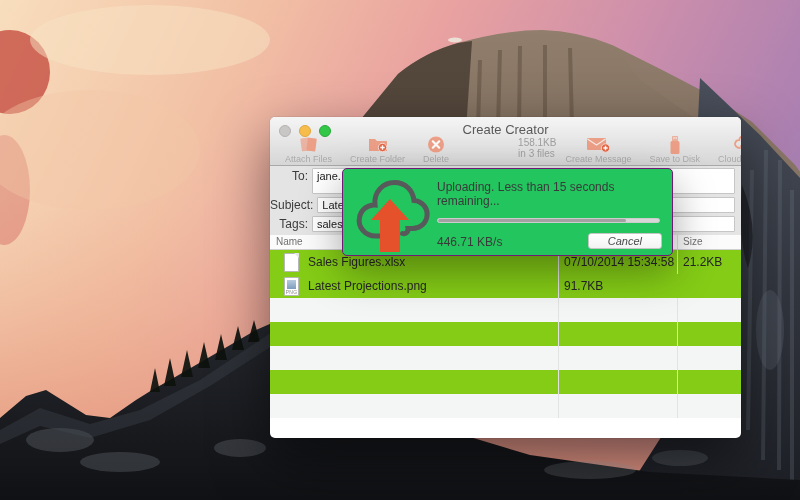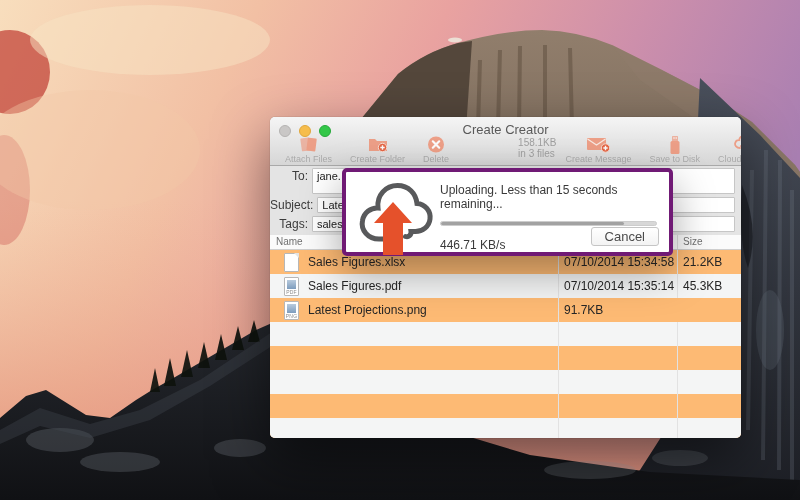--- a/index.html
+++ b/index.html
@@ -46,49 +46,49 @@
   #to-input { height:26px; resize:none; overflow:hidden; line-height:13px; }
   .f-small { height:16px; }
 
   
   #table-header { display:flex; height:15px; background:#fbfbfb;
     border-bottom:1px solid #cfcfcf; font-size:10px; color:#717171; }
   .col-name { flex:0 0 288px; padding-left:6px; }
   .col-date { flex:0 0 119px; padding-left:5px; border-left:1px solid #dedede; }
   .col-size { flex:1; padding-left:5px; border-left:1px solid #dedede; }
   #table-header > div { line-height:14px; }
-  #rows { background:#fdba74; }
+  #rows { background:#84cc16; }
   .t-row { display:flex; height:24px; align-items:center; font-size:12px; color:#262626; }
   .t-row.alt { background:#f4f5f5; }
   .t-row .col-name { display:flex; align-items:center; padding-left:14px; }
   .t-row .col-date, .t-row .col-size { align-self:stretch; display:flex;
     align-items:center; border-left:1px solid #e2e2e2; }
   .file-icon { position:relative; width:15px; height:19px; background:#fff;
     border:1px solid #b7b7b7; border-radius:1px; margin-right:9px; flex:0 0 15px; }
   .file-icon .fold { position:absolute; right:-1px; top:-1px; width:0; height:0;
     border-left:5px solid transparent; border-top:5px solid #e4e4e4; }
   .file-icon .thumb { position:absolute; left:2px; top:2px; right:2px; height:9px;
     background:linear-gradient(#b9cbdd,#7d9cbd); }
   .file-icon .badge { position:absolute; left:0; right:0; bottom:0; text-align:center;
     font-size:5px; line-height:6px; color:#8a8a8a; letter-spacing:.2px; }
 
   
   #dialog { position:absolute; left:342px; top:168px; width:331px; height:88px;
-    background:#ffffff; border:4px solid #701a75; border-radius:5px;
+    background:#22c55e; border:1px solid #701a75; border-radius:5px;
     box-shadow:0 16px 40px rgba(0,0,0,.35); z-index:10; }
   #dlg-cloud { position:absolute; left:10px; top:5px; }
   #dlg-body { position:absolute; left:94px; top:11px; right:12px; }
   #dlg-message { font-size:12px; color:#3a3a3a; }
   #dlg-progress { margin-top:10px; height:5px; border-radius:3px; background:#d7d7d7;
     border:1px solid #cccccc; overflow:hidden; }
   #dlg-progress-fill { height:100%; background:#a2a2a2; border-radius:3px; }
   #dlg-speed { margin-top:12px; font-size:12px; color:#3a3a3a; }
-  #dlg-cancel { position:absolute; right:10px; bottom:6px; font-size:13px; color:#4a4a4a;
+  #dlg-cancel { position:absolute; right:10px; bottom:6px; font-size:11px; color:#4a4a4a;
     background:linear-gradient(#ffffff,#f3f3f3); border:1px solid #c5c5c5;
-    border-radius:3px; padding:1px 13px; font-family:"Liberation Sans",sans-serif; }
+    border-radius:3px; padding:1px 19px; font-family:"Liberation Sans",sans-serif;font-style:italic; }
 </style>
 </head>
 <body>
 
 <div id="stage">
 
   <svg id="wallpaper" viewBox="0 0 800 500" preserveAspectRatio="none">
     <defs>
       <linearGradient id="sky" x1="0" y1="0" x2="1" y2="0.3">
         <stop offset="0" stop-color="#f8debd"></stop>
@@ -261,31 +261,20 @@
         <div class="t-row">
           <div class="col-name">
             <div class="file-icon">
               <div class="fold"></div>
             </div>
             <span>Sales Figures.xlsx</span>
           </div>
           <div class="col-date">07/10/2014 15:34:58</div>
           <div class="col-size">21.2KB</div>
         </div>
-        <div class="t-row alt">
-          <div class="col-name">
-            <div class="file-icon">
-              <div class="thumb"></div>
-              <div class="badge">PDF</div>
-            </div>
-            <span>Sales Figures.pdf</span>
-          </div>
-          <div class="col-date">07/10/2014 15:35:14</div>
-          <div class="col-size">45.3KB</div>
-        </div>
         <div class="t-row">
           <div class="col-name">
             <div class="file-icon">
               <div class="thumb"></div>
               <div class="badge">PNG</div>
             </div>
             <span>Latest Projections.png</span>
           </div>
           <div class="col-size">91.7KB</div>
         </div>

